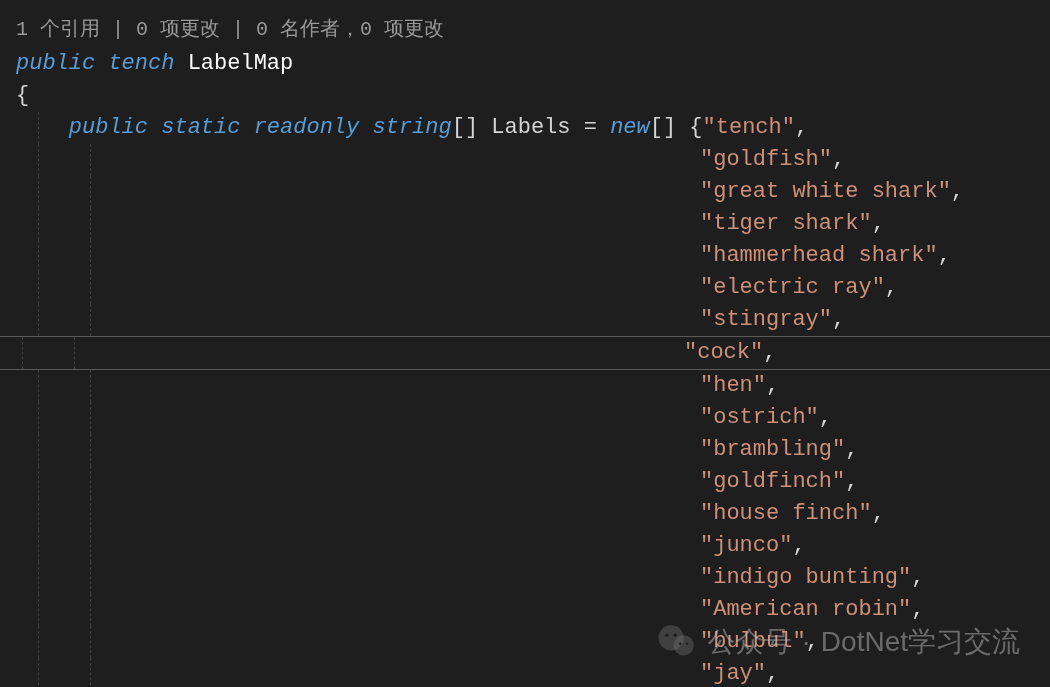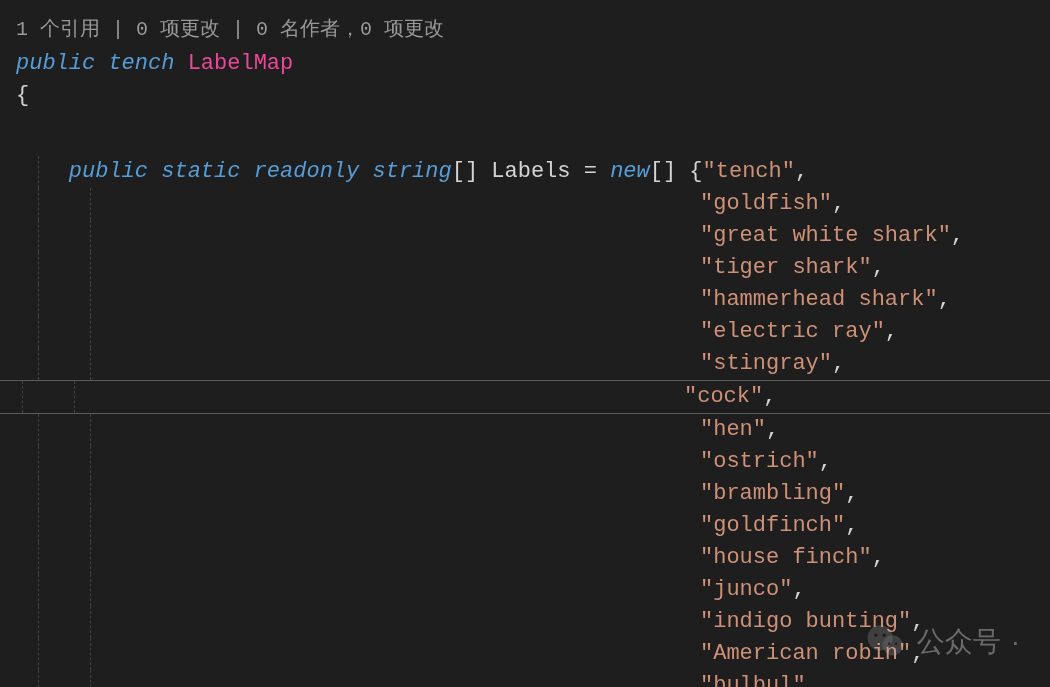--- a/index.html
+++ b/index.html
@@ -27,38 +27,37 @@
     .indent-guide {
       position: absolute;
       top: 0;
       bottom: 0;
       width: 1px;
       border-left: 1px dashed #404040;
     }
     .ig1 { left: 22px; }
     .ig2 { left: 74px; }
     .kw-blue { color: #569cd6; font-style: italic; }
-    .kw-teal { color: #ec4899; }
+    .kw-teal { color: #ffffff; }
     .kw-string { color: #ce9178; }
     .punct { color: #d4d4d4; }
     .ident { color: #d4d4d4; }
     .highlight-line {
       border-top: 1px solid #5a5a5a;
       border-bottom: 1px solid #5a5a5a;
       margin-left: -16px;
       padding-left: 16px;
       width: calc(100% + 16px);
     }
     .string-item {
       padding-left: 684px;
       position: relative;
     }
     .string-item.first {
       padding-left: 0;
-      margin-top: 44px;
     }
     .watermark {
       position: absolute;
       bottom: 24px;
       right: 30px;
       color: rgba(200,200,200,0.45);
       font-size: 28px;
       display: flex;
       align-items: center;
       gap: 10px;
@@ -107,13 +106,14 @@
   <svg class="wm-icon" viewBox="0 0 100 100">
     <circle cx="36" cy="40" r="30" fill="rgba(200,200,200,0.45)"></circle>
     <circle cx="66" cy="58" r="24" fill="rgba(200,200,200,0.45)"></circle>
     <circle cx="26" cy="34" r="4" fill="#1e1e1e"></circle>
     <circle cx="46" cy="34" r="4" fill="#1e1e1e"></circle>
     <circle cx="58" cy="54" r="3" fill="#1e1e1e"></circle>
     <circle cx="74" cy="54" r="3" fill="#1e1e1e"></circle>
   </svg>
   <span>公众号</span>
   <span>·</span>
+  <span>DotNet学习交流</span>
 </div>
 
 </body></html>

